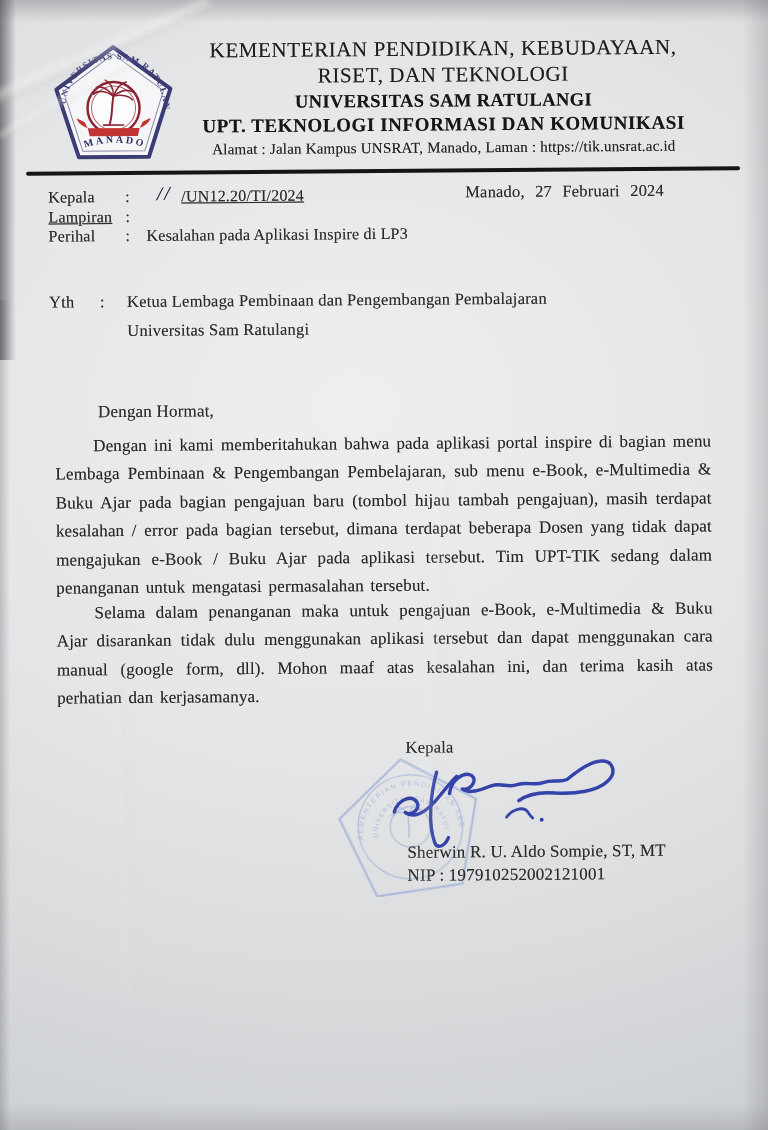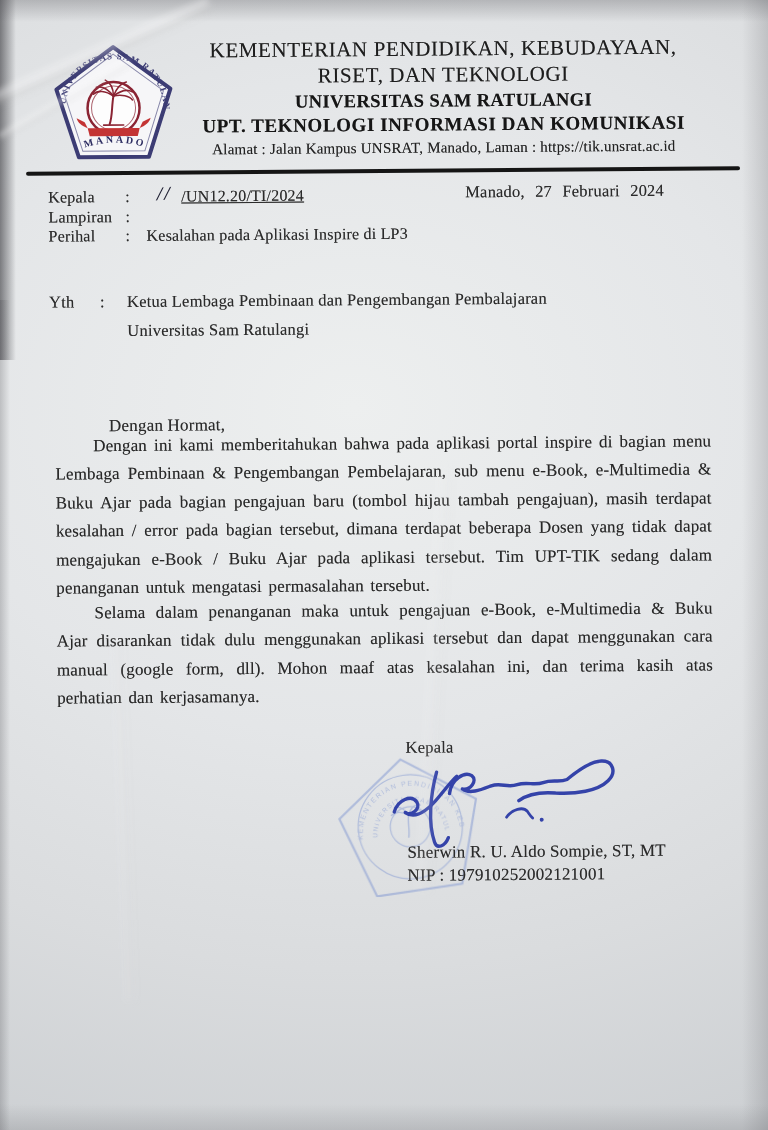--- a/index.html
+++ b/index.html
@@ -107,33 +107,33 @@
   </div>
 
   <div class="abs" id="rule"></div>
 
   <div class="abs txt meta" style="left:50px;  top:186px;">Kepala</div>
   <div class="abs txt meta" style="left:127px; top:186px;">:</div>
   <div class="abs" id="hw-nomor" style="left:159px; top:181px;">//</div>
   <div class="abs txt meta" style="left:183px; top:186px;text-decoration:underline;">/UN12.20/TI/2024</div>
   <div class="abs txt" id="city-date" style="left:467px; top:183px;">Manado, 27 Februari 2024</div>
 
-  <div class="abs txt meta" style="left:50px;  top:206px;">Lampiran</div>
+  <div class="abs txt meta" style="left:50px;  top:206px;text-decoration:underline;">Lampiran</div>
   <div class="abs txt meta" style="left:127px; top:206px;">:</div>
 
   <div class="abs txt meta" style="left:50px;  top:225px;">Perihal</div>
   <div class="abs txt meta" style="left:127px; top:225px;">:</div>
   <div class="abs txt meta" style="left:148px; top:225px;">Kesalahan pada Aplikasi Inspire di LP3</div>
 
   <div class="abs txt" style="left:50px;  top:290px; font-size:16.5px;">Yth</div>
   <div class="abs txt" style="left:101px; top:290px; font-size:16.5px;">:</div>
   <div class="abs txt" style="left:128px; top:290px; font-size:16.5px;">Ketua Lembaga Pembinaan dan Pengembangan Pembalajaran</div>
   <div class="abs txt" style="left:128px; top:319px; font-size:16.5px;">Universitas Sam Ratulangi</div>
 
-  <div class="abs txt" style="left:98px; top:414px; font-size:17px;margin-left:11px;">Dengan Hormat,</div>
+  <div class="abs txt" style="left:98px; top:400px; font-size:17px;">Dengan Hormat,</div>
   <div class="para" style="top:430px;">Dengan ini kami memberitahukan bahwa pada aplikasi portal inspire di bagian menu Lembaga Pembinaan &amp; Pengembangan Pembelajaran, sub menu e-Book, e-Multimedia &amp; Buku Ajar pada bagian pengajuan baru (tombol hijau tambah pengajuan), masih terdapat kesalahan / error pada bagian tersebut, dimana terdapat beberapa Dosen yang tidak dapat mengajukan e-Book / Buku Ajar pada aplikasi tersebut. Tim UPT-TIK sedang dalam penanganan untuk mengatasi permasalahan tersebut.</div>
   <div class="para" style="top:597px;">Selama dalam penanganan maka untuk pengajuan e-Book, e-Multimedia &amp; Buku Ajar disarankan tidak dulu menggunakan aplikasi tersebut dan dapat menggunakan cara manual (google form, dll). Mohon maaf atas kesalahan ini, dan terima kasih atas perhatian dan kerjasamanya.</div>
 
   <div class="abs txt" style="left:403px; top:738px; font-size:16.5px;">Kepala</div>
 
   <svg class="abs" id="stamp" style="left:328px; top:755px;" width="158" height="142" viewBox="0 0 158 142">
     <defs>
       <path id="stOuter" d="M 30,80 A 49,49 0 1 1 128,80" fill="none"></path>
       <path id="stInner" d="M 45,80 A 34,34 0 1 1 113,80" fill="none"></path>
     </defs>

